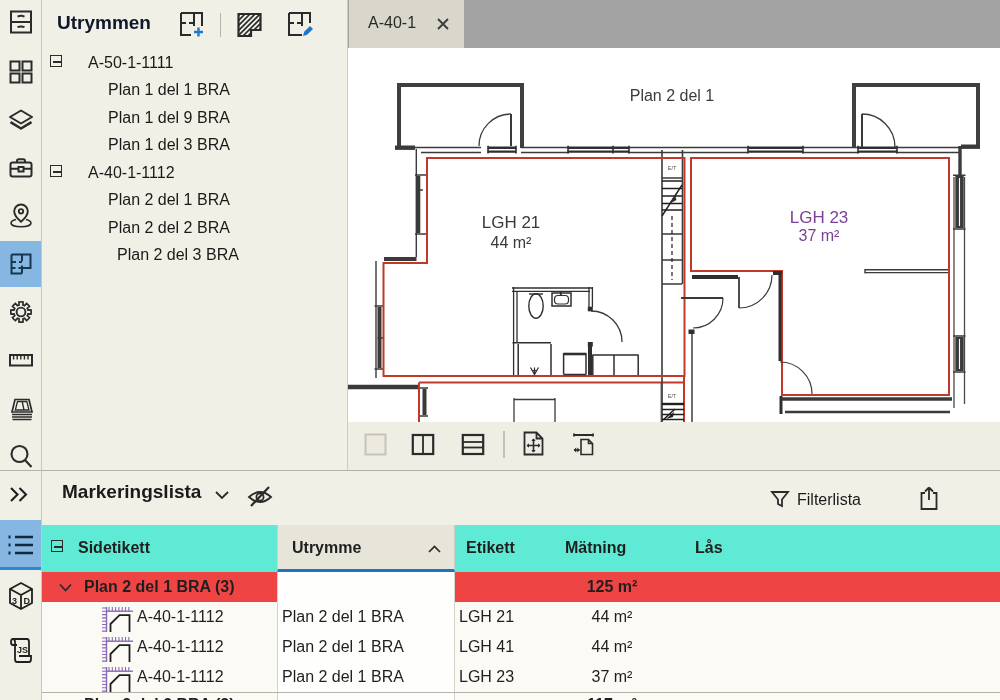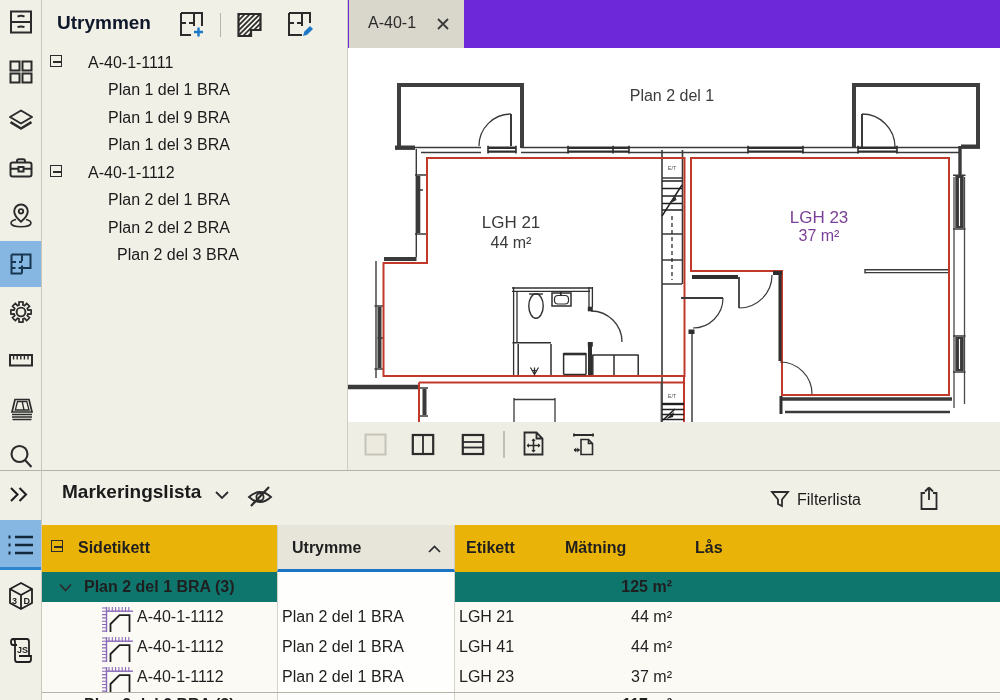--- a/index.html
+++ b/index.html
@@ -13,42 +13,42 @@
   
   #panel { left:42px; top:0; width:305px; height:470px; background:#f1f0e7; }
   #ptitle { position:absolute; left:15px; top:12px; font-size:19px; font-weight:bold; color:#0f172a; }
   .phicon { position:absolute; top:11px; width:27px; height:28px; }
   #psep { position:absolute; left:178px; top:13px; width:1px; height:24px; background:#b7b5aa; }
   .trow { position:absolute; left:0; font-size:16px; color:#1a1a1a; white-space:nowrap; }
   .tbox { position:absolute; left:8px; width:12px; height:11.5px; border:1.7px solid #2b2b2b; }
   .tbox:after { content:""; position:absolute; left:2.4px; top:4.8px; width:7.2px; height:1.8px; background:#2b2b2b; }
   
   #viewer { left:347px; top:0; width:653px; height:470px; background:#ffffff; border-left:1px solid #cfcdc2; }
-  #tabstrip { position:absolute; left:0; top:0; width:653px; height:48px; background:#6d28d9; }
+  #tabstrip { position:absolute; left:0; top:0; width:653px; height:48px; background:#a3a3a3; }
   #tab { position:absolute; left:1px; top:0; width:115px; height:48px; background:#d9d7cb; }
   #tab span { position:absolute; left:19px; top:14px; font-size:16px; color:#2a2a2a; }
   #canvas { position:absolute; left:0; top:48px; width:653px; height:374px; background:#fff; overflow:hidden; }
   #vtools { position:absolute; left:0; top:422px; width:653px; height:48px; background:#efeee5; }
   
   #brail { left:0; top:470px; width:42px; height:230px; background:#f1f0e7; border-right:1px solid #c9c7bc; border-top:1px solid #b4b2a7; }
   #bsel { position:absolute; left:0; top:49px; width:41px; height:50px; background:#85b7e2; border-bottom:3.5px solid #2e86cf; }
   #bottom { left:42px; top:470px; width:958px; height:230px; background:#f1f0e7; border-top:1px solid #b4b2a7; }
   #mtitle { position:absolute; left:20px; top:10px; font-size:19px; font-weight:bold; color:#1a1a1a; }
   #sbox { position:absolute; left:243px; top:14px; width:448px; height:34px; background:#fdfdfb; border:1px solid #b9b7ac; }
   #sbox span { position:absolute; left:40px; top:7px; font-size:16px; color:#2a2a2a; }
   #filterlab { position:absolute; left:755px; top:20px; font-size:16px; color:#1a1a1a; }
   
-  #thead { position:absolute; left:0; top:54px; width:958px; height:47px; background:#eab308; font-weight:bold; font-size:16px; }
+  #thead { position:absolute; left:0; top:54px; width:958px; height:47px; background:#5eead4; font-weight:bold; font-size:16px; }
   #thead .hc { position:absolute; top:14px; }
   #ucell { position:absolute; left:235px; top:0; width:178px; height:47px; background:#e7e5da; border-bottom:3.5px solid #1b74c5; border-left:1px solid #cfcdc2; border-right:1px solid #cfcdc2; box-sizing:border-box; }
   .col-line { position:absolute; top:101px; width:1px; height:129px; background:#dad8cd; }
   .row { position:absolute; left:0; width:958px; height:30px; font-size:16px; }
   .ucol { position:absolute; left:235px; top:0; width:178px; height:30px; background:#fefefc; border-left:1px solid #d5d3c8; border-right:1px solid #d5d3c8; box-sizing:border-box; }
   .row .c { position:absolute; top:6px; white-space:nowrap; }
-  .rnum { text-align:right; }
+  .rnum { text-align:center; }
   
   svg { display:block; }
 </style>
 </head>
 <body>
 
 <div class="abs" id="rail">
   <div id="railsel"></div>
   <svg class="ricon" style="top:9px" viewBox="0 0 26 26" fill="none" stroke="#2b2b2b" stroke-width="2">
     <rect x="3" y="2.5" width="20" height="21"></rect>
@@ -117,21 +117,21 @@
       <path d="M-6 8 L8 -6 M-6 13 L13 -6 M-6 18 L18 -6 M-6 23 L23 -6 M-6 28 L28 -6 M-1 28 L28 -1 M4 28 L28 4 M9 28 L28 9 M14 28 L28 14 M19 28 L28 19"></path>
     </g>
     <path d="M2.5 3 H24.5 V19 H15 V25 H2.5 Z" stroke-width="2.2"></path>
   </svg>
   <svg class="phicon" style="left:245px" viewBox="0 0 27 28" fill="none" stroke="#2b2b2b" stroke-width="2">
     <path d="M2 2 H23 V12 M2 2 V24 H12 M2 12 H7 M10 12 H15 V2 M15 12 V15 M12 24 H15"></path>
     <path d="M16 25 l1.2-4.2 5.8-5.8 3 3 -5.8 5.8 Z" fill="#1e78c8" stroke="none"></path>
   </svg>
   <div id="psep"></div>
   <div class="tbox" style="top:55px"></div>
-  <div class="trow" style="left:46px; top:54px">A-40-1-1111</div>
+  <div class="trow" style="left:46px; top:54px">A-50-1-1111</div>
   <div class="trow" style="left:66px; top:81px">Plan 1 del 1 BRA</div>
   <div class="trow" style="left:66px; top:109px">Plan 1 del 9 BRA</div>
   <div class="trow" style="left:66px; top:136px">Plan 1 del 3 BRA</div>
   <div class="tbox" style="top:165px"></div>
   <div class="trow" style="left:46px; top:164px">A-40-1-1112</div>
   <div class="trow" style="left:66px; top:191px">Plan 2 del 1 BRA</div>
   <div class="trow" style="left:66px; top:219px">Plan 2 del 2 BRA</div>
   <div class="trow" style="left:75px; top:246px">Plan 2 del 3 BRA</div>
 </div>
 
@@ -351,21 +351,21 @@
     <svg style="position:absolute;left:385px;top:19px" width="15" height="10" viewBox="0 0 15 10" fill="none" stroke="#2b2b2b" stroke-width="1.7">
         <path d="M2 8 L7.5 2.5 L13 8"></path>
       </svg>
     <div class="hc" style="left:424px">Etikett</div>
     <div class="hc" style="left:523px">Mätning</div>
     <div class="hc" style="left:653px">Lås</div>
   </div>
   <div class="col-line" style="left:510px"></div>
   <div class="col-line" style="left:635px"></div>
 
-  <div class="row" style="top:101px; background:#0f766e; font-weight:bold;">
+  <div class="row" style="top:101px; background:#ef4444; font-weight:bold;">
     <div class="ucol"></div>
     <svg style="position:absolute;left:16px;top:10px" width="15" height="11" viewBox="0 0 15 11" fill="none" stroke="#2b2b2b" stroke-width="1.8">
         <path d="M2 2.5 L7.5 8.5 L13 2.5"></path>
       </svg>
     <div class="c" style="left:42px">Plan 2 del 1 BRA (3)</div>
     <div class="c rnum" style="left:510px;width:120px">125 m²</div>
   </div>
   <div class="row" style="top:131px; background:#fbfaf5;">
     <div class="ucol"></div>
     <svg class="spicon" style="position:absolute;left:58px;top:3px" width="34" height="30" viewBox="0 0 34 30">

